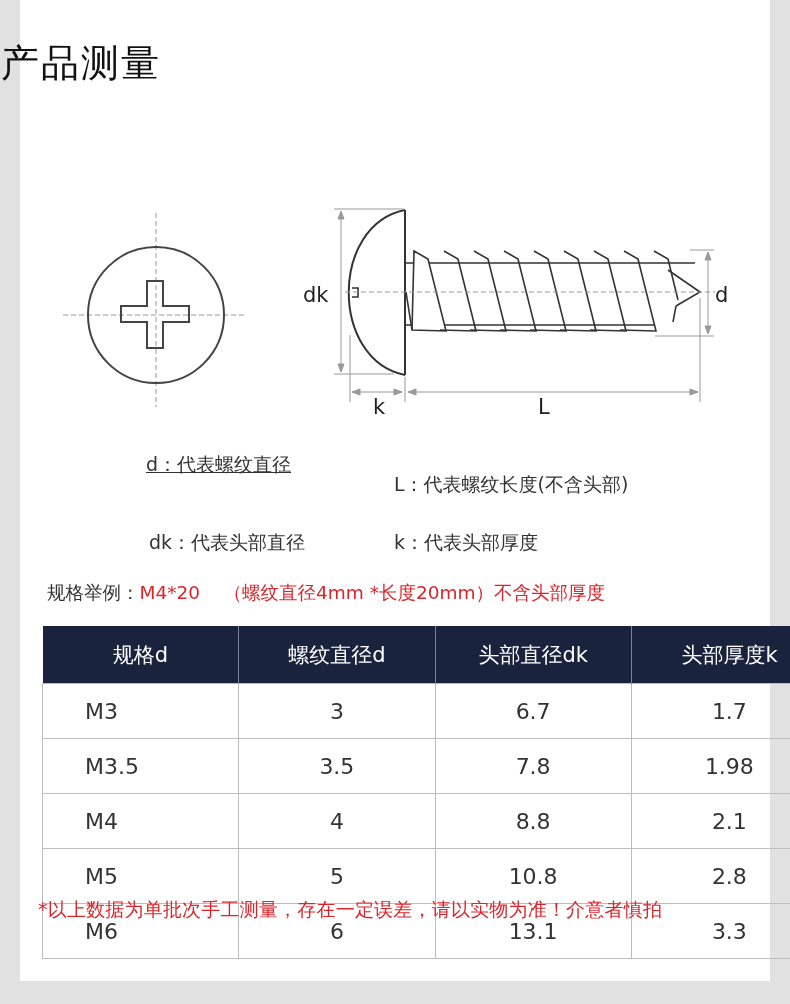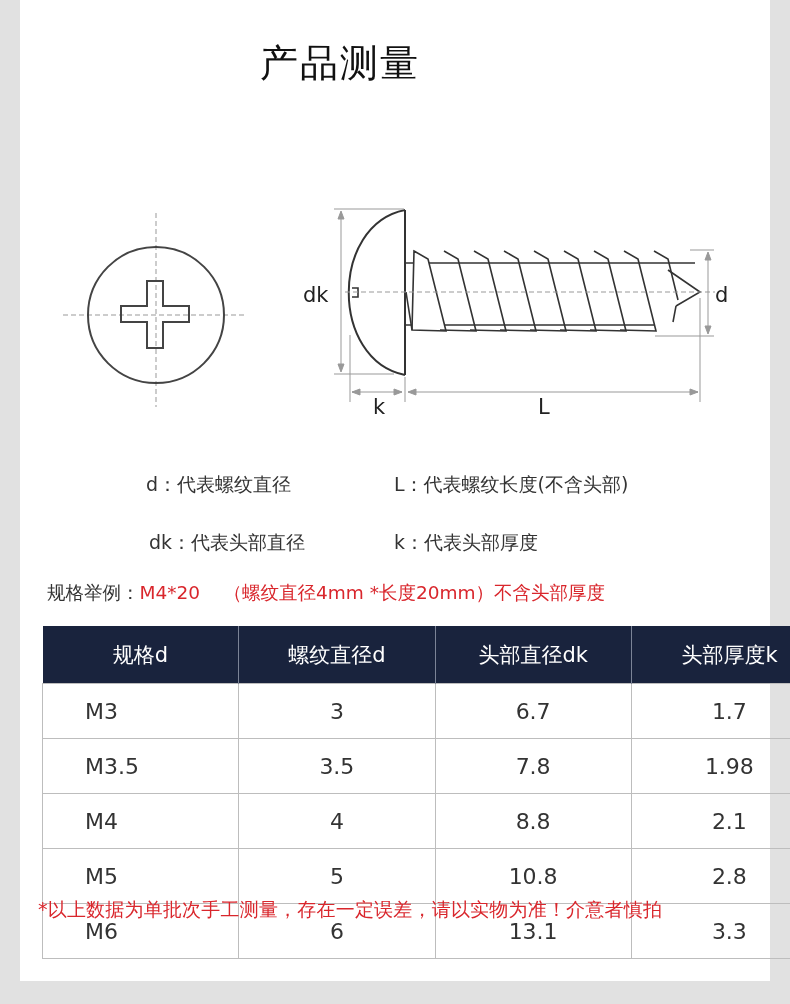--- a/index.html
+++ b/index.html
@@ -4,21 +4,21 @@
 <style>
   html, body { margin:0; padding:0; }
   body {
     width:790px; height:1004px; background:#e1e1e1; position:relative; overflow:hidden;
     font-family:"DejaVu Sans","Liberation Sans",sans-serif; color:#222;
   }
   .card {
     position:absolute; left:20px; top:0; width:750px; height:981px; background:#ffffff;
   }
   .title {
-    position:absolute; left:8px; top:38px; width:664px; text-align:center;
+    position:absolute; left:1px; top:38px; width:664px; text-align:left;
     font-size:38px; color:#111; letter-spacing:2px;
   }
   .diagram { position:absolute; left:0; top:195px; width:790px; height:240px; }
   .legend-item {
     position:absolute; font-size:19px; color:#333; white-space:nowrap;
   }
   .example {
     position:absolute; left:47px; top:580px; font-size:18.5px; white-space:nowrap;
   }
   .example .lbl { color:#333; }
@@ -109,21 +109,21 @@
   </g>
 
   <g font-family="DejaVu Sans, sans-serif" font-size="21" fill="#222">
     <text x="303" y="302">dk</text>
     <text x="715" y="302">d</text>
     <text x="373" y="414">k</text>
     <text x="538" y="414">L</text>
   </g>
 </svg>
 
-<div class="legend-item" style="left:146px; top:472px;">d：代表螺纹直径</div>
+<div class="legend-item" style="left:146px; top:452px;text-decoration:underline;">d：代表螺纹直径</div>
 <div class="legend-item" style="left:394px; top:472px;">L：代表螺纹长度(不含头部)</div>
 <div class="legend-item" style="left:141px; top:530px;margin-left:8px;">dk：代表头部直径</div>
 <div class="legend-item" style="left:394px; top:530px;">k：代表头部厚度</div>
 
 <div class="example">
   <span class="lbl">规格举例：</span><span class="red">M4*20</span>&nbsp;&nbsp;&nbsp;&nbsp;<span class="red">（螺纹直径4mm *长度20mm）不含头部厚度</span>
 </div>
 
 <table class="spec">
   <thead>

